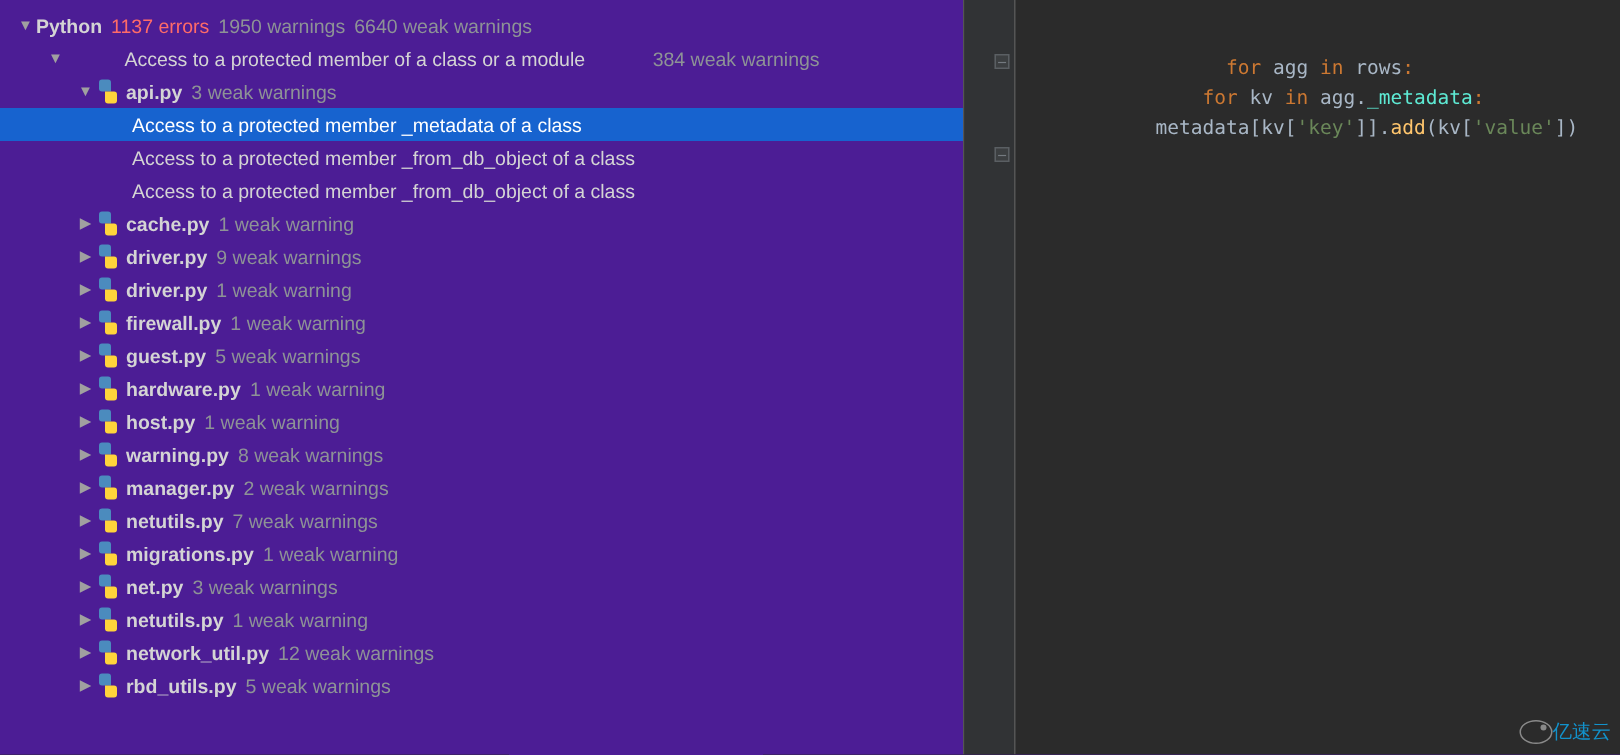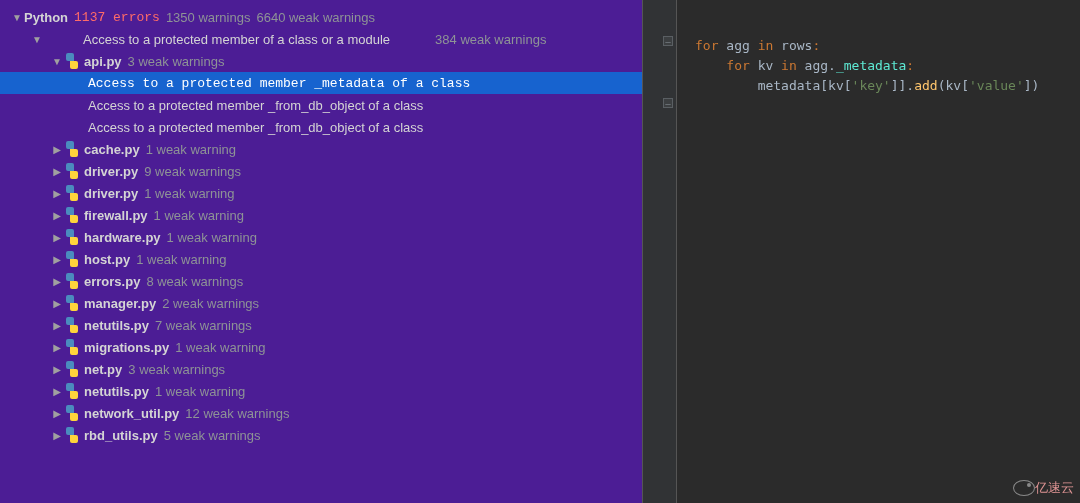--- a/index.html
+++ b/index.html
@@ -48,20 +48,21 @@
     background:#3c3f41;
   }
   .fold-mark.top { top: 36px; }
   .fold-mark.bot { top: 98px; }
   .code-area {
     flex: 1;
     padding: 36px 15px 0 18px;
     font-family: "Menlo","Consolas",monospace;
     font-size: 13px;
     line-height: 20px;
+    text-align: center;
   }
   .code-line { white-space: pre; }
   .tok-kw { color: #cc7832; }
   .tok-var { color: #a9b7c6; }
   .tok-punc { color: #a9b7c6; }
   .tok-colon { color: #cc7832; }
   .tok-attr { color: #5eead4; }
   .tok-str { color: #6a8759; }
   .tok-call { color: #ffc66d; }
   .tok-dot { color: #a9b7c6; }
@@ -105,37 +106,37 @@
   .py-icon::after {
     content: "";
     position: absolute;
     width: 8px; height: 8px;
     background: #ffd43b;
     border-radius: 0 2px 2px 2px;
     bottom: 0; right: 2px;
   }
   .label-main { color: #d4d4d4; }
   .label-main.bold { font-weight: 600; }
-  .count-err { color: #ff6b68; margin-left: 6px; font-family: Liberation Mono, monospace; }
+  .count-err { color: #ff6b68; margin-left: 6px; }
   .count-warn { color: #8e9396; margin-left: 6px; }
   .count-weak { color: #8e9396; margin-left: 6px; }
   .selected .label-main,
-  .selected .count-weak { color: #ffffff; font-family: Liberation Mono, monospace; }
+  .selected .count-weak { color: #ffffff; }
   .ind-0 { padding-left: 10px; }
   .ind-1 { padding-left: 30px; gap: 39px; }
   .ind-2 { padding-left: 50px; }
   .ind-3 { padding-left: 74px; }
   .watermark {
     position: absolute;
     right: 6px;
     bottom: 6px;
     display: flex;
     align-items: center;
     gap: 0;
-    color: #fca5a5;
+    color: #0ea5e9;
     font-size: 13px;
     opacity: 0.85;
   }
   .wm-icon {
     width: 22px; height: 16px;
     border: 1.5px solid #9a9a9a;
     border-radius: 11px / 8px;
     position: relative;
   }
   .wm-icon::before {
@@ -148,21 +149,21 @@
 </style>
 </head>
 <body>
 
 <div class="left-panel">
 
   <div class="tree-row ind-0">
     <span class="arrow exp"></span>
     <span class="label-main bold">Python</span>
     <span class="count-err">1137 errors</span>
-    <span class="count-warn">1350 warnings</span>
+    <span class="count-warn">1950 warnings</span>
     <span class="count-weak">6640 weak warnings</span>
   </div>
 
   <div class="tree-row ind-1">
     <span class="arrow exp"></span>
     <span class="label-main">Access to a protected member of a class or a module</span>
     <span class="count-weak">384 weak warnings</span>
   </div>
 
   <div class="tree-row ind-2">
@@ -206,33 +207,39 @@
       </div>
       <div class="tree-row ind-2">
         <span class="arrow col"></span>
         <span class="py-icon"></span>
         <span class="label-main bold">firewall.py</span>
         <span class="count-weak">1 weak warning</span>
       </div>
       <div class="tree-row ind-2">
         <span class="arrow col"></span>
         <span class="py-icon"></span>
+        <span class="label-main bold">guest.py</span>
+        <span class="count-weak">5 weak warnings</span>
+      </div>
+      <div class="tree-row ind-2">
+        <span class="arrow col"></span>
+        <span class="py-icon"></span>
         <span class="label-main bold">hardware.py</span>
         <span class="count-weak">1 weak warning</span>
       </div>
       <div class="tree-row ind-2">
         <span class="arrow col"></span>
         <span class="py-icon"></span>
         <span class="label-main bold">host.py</span>
         <span class="count-weak">1 weak warning</span>
       </div>
       <div class="tree-row ind-2">
         <span class="arrow col"></span>
         <span class="py-icon"></span>
-        <span class="label-main bold">errors.py</span>
+        <span class="label-main bold">warning.py</span>
         <span class="count-weak">8 weak warnings</span>
       </div>
       <div class="tree-row ind-2">
         <span class="arrow col"></span>
         <span class="py-icon"></span>
         <span class="label-main bold">manager.py</span>
         <span class="count-weak">2 weak warnings</span>
       </div>
       <div class="tree-row ind-2">
         <span class="arrow col"></span>

